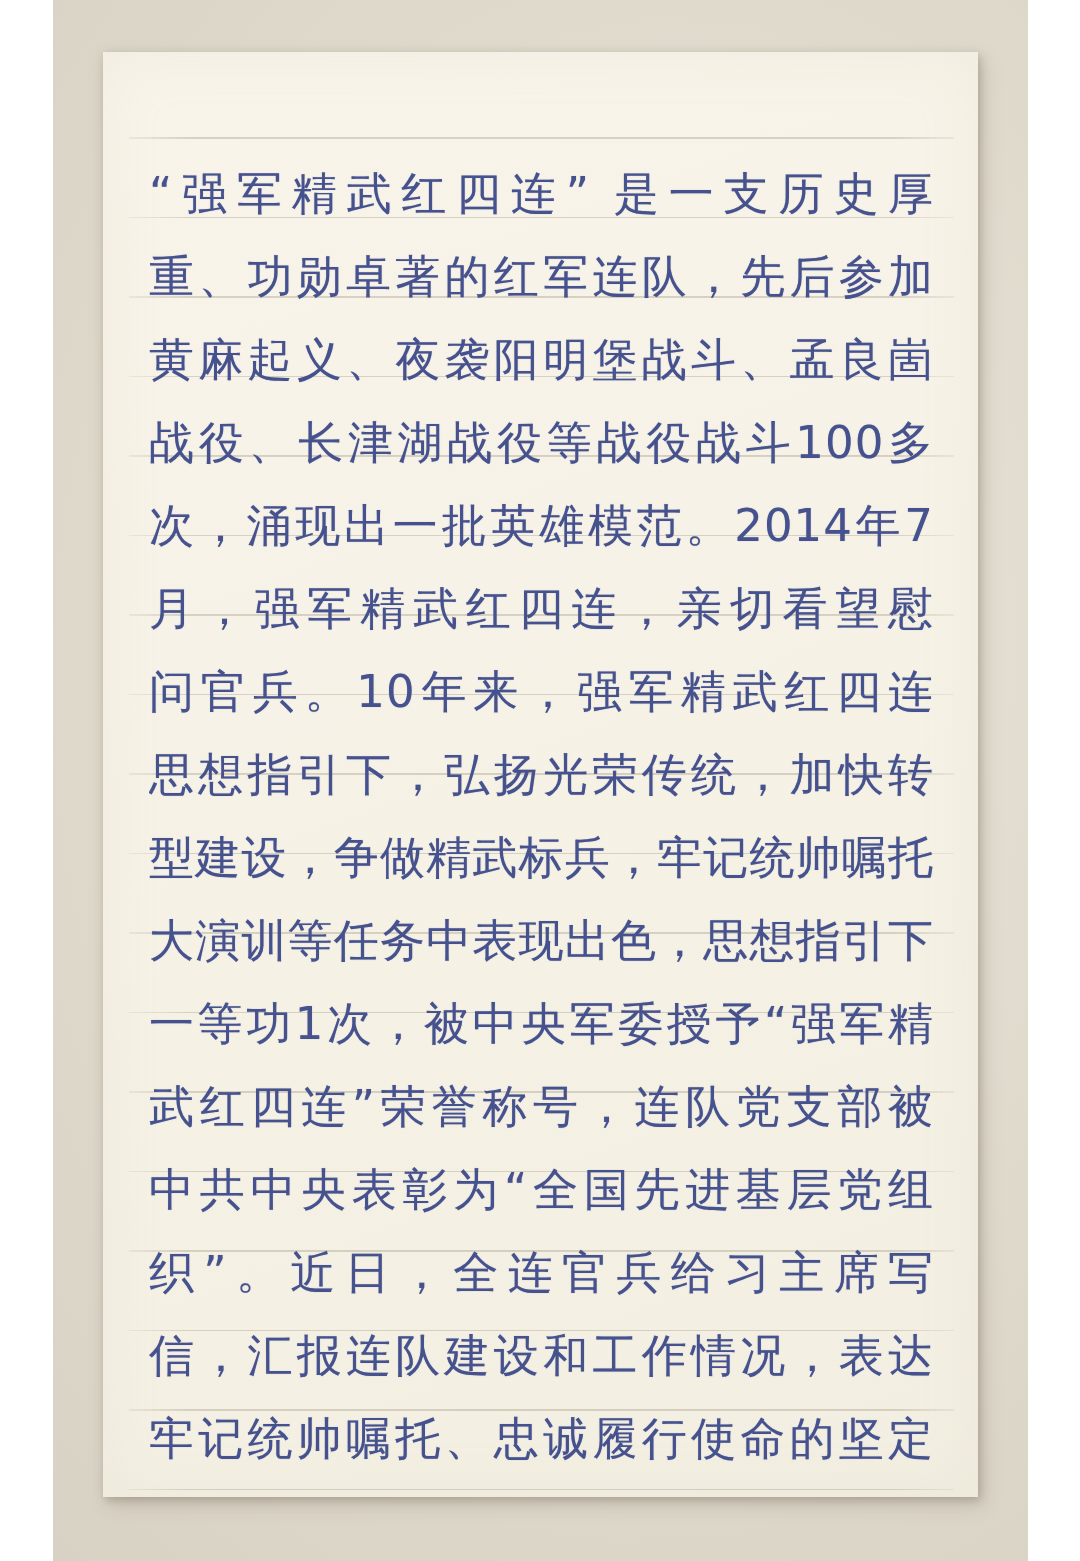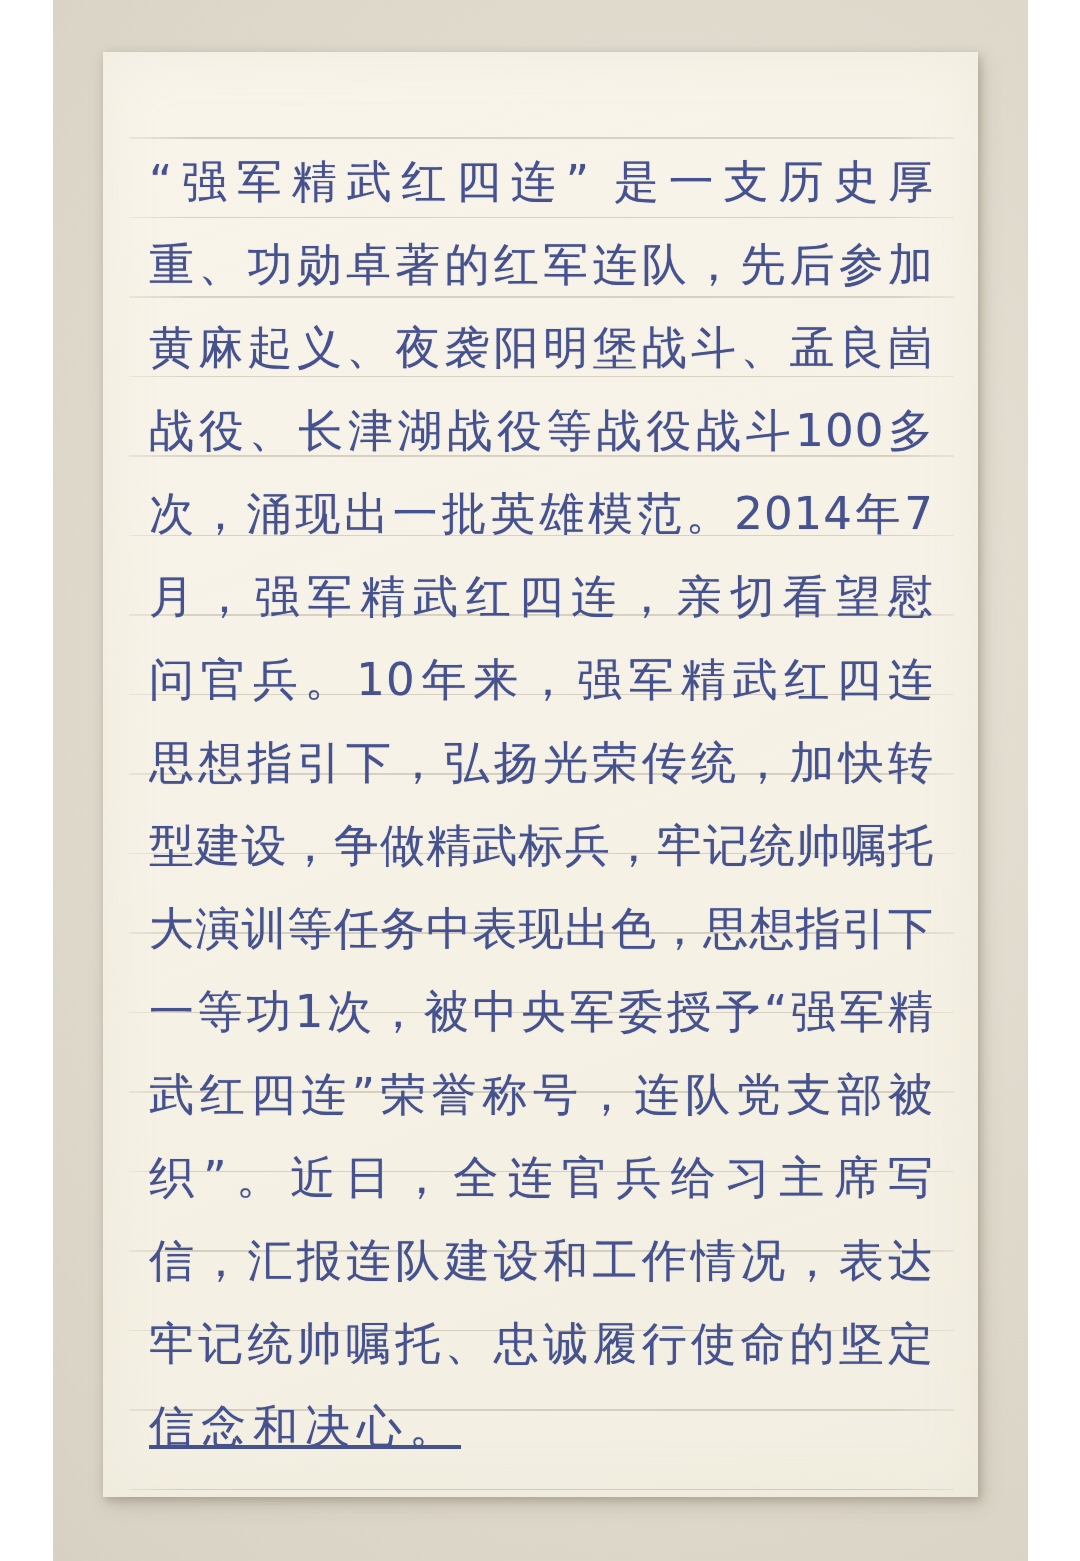--- a/index.html
+++ b/index.html
@@ -65,21 +65,21 @@
   
   .lines {
     position: absolute;
     top: 85px;
     left: 46px;
     right: 44px;
   }
   .hline {
     height: 83px;
     box-sizing: border-box;
-    padding-top: 20px;
+    padding-top: 32px;
     font-size: 45px;
     line-height: 1.1;
     letter-spacing: 1px;
     color: #46528e;
     text-shadow: 0 0 1px rgba(70, 82, 142, 0.45);
     text-align: justify;
     text-align-last: justify;
     white-space: nowrap;
     overflow: hidden;
   }
@@ -103,20 +103,21 @@
           <div class="hline">黄麻起义、夜袭阳明堡战斗、孟良崮</div>
           <div class="hline">战役、长津湖战役等战役战斗100多</div>
           <div class="hline">次，涌现出一批英雄模范。2014年7</div>
           <div class="hline">月，强军精武红四连，亲切看望慰</div>
           <div class="hline">问官兵。10年来，强军精武红四连</div>
           <div class="hline">思想指引下，弘扬光荣传统，加快转</div>
           <div class="hline">型建设，争做精武标兵，牢记统帅嘱托</div>
           <div class="hline">大演训等任务中表现出色，思想指引下</div>
           <div class="hline">一等功1次，被中央军委授予“强军精</div>
           <div class="hline">武红四连”荣誉称号，连队党支部被</div>
+          <div class="hline">中共中央表彰为“全国先进基层党组</div>
           <div class="hline">织”。近日，全连官兵给习主席写</div>
           <div class="hline">信，汇报连队建设和工作情况，表达</div>
           <div class="hline">牢记统帅嘱托、忠诚履行使命的坚定</div>
           <div class="hline">信念和决心。</div>
         </div>
     </div>
   </div>
 </div>
 
 </body></html>

